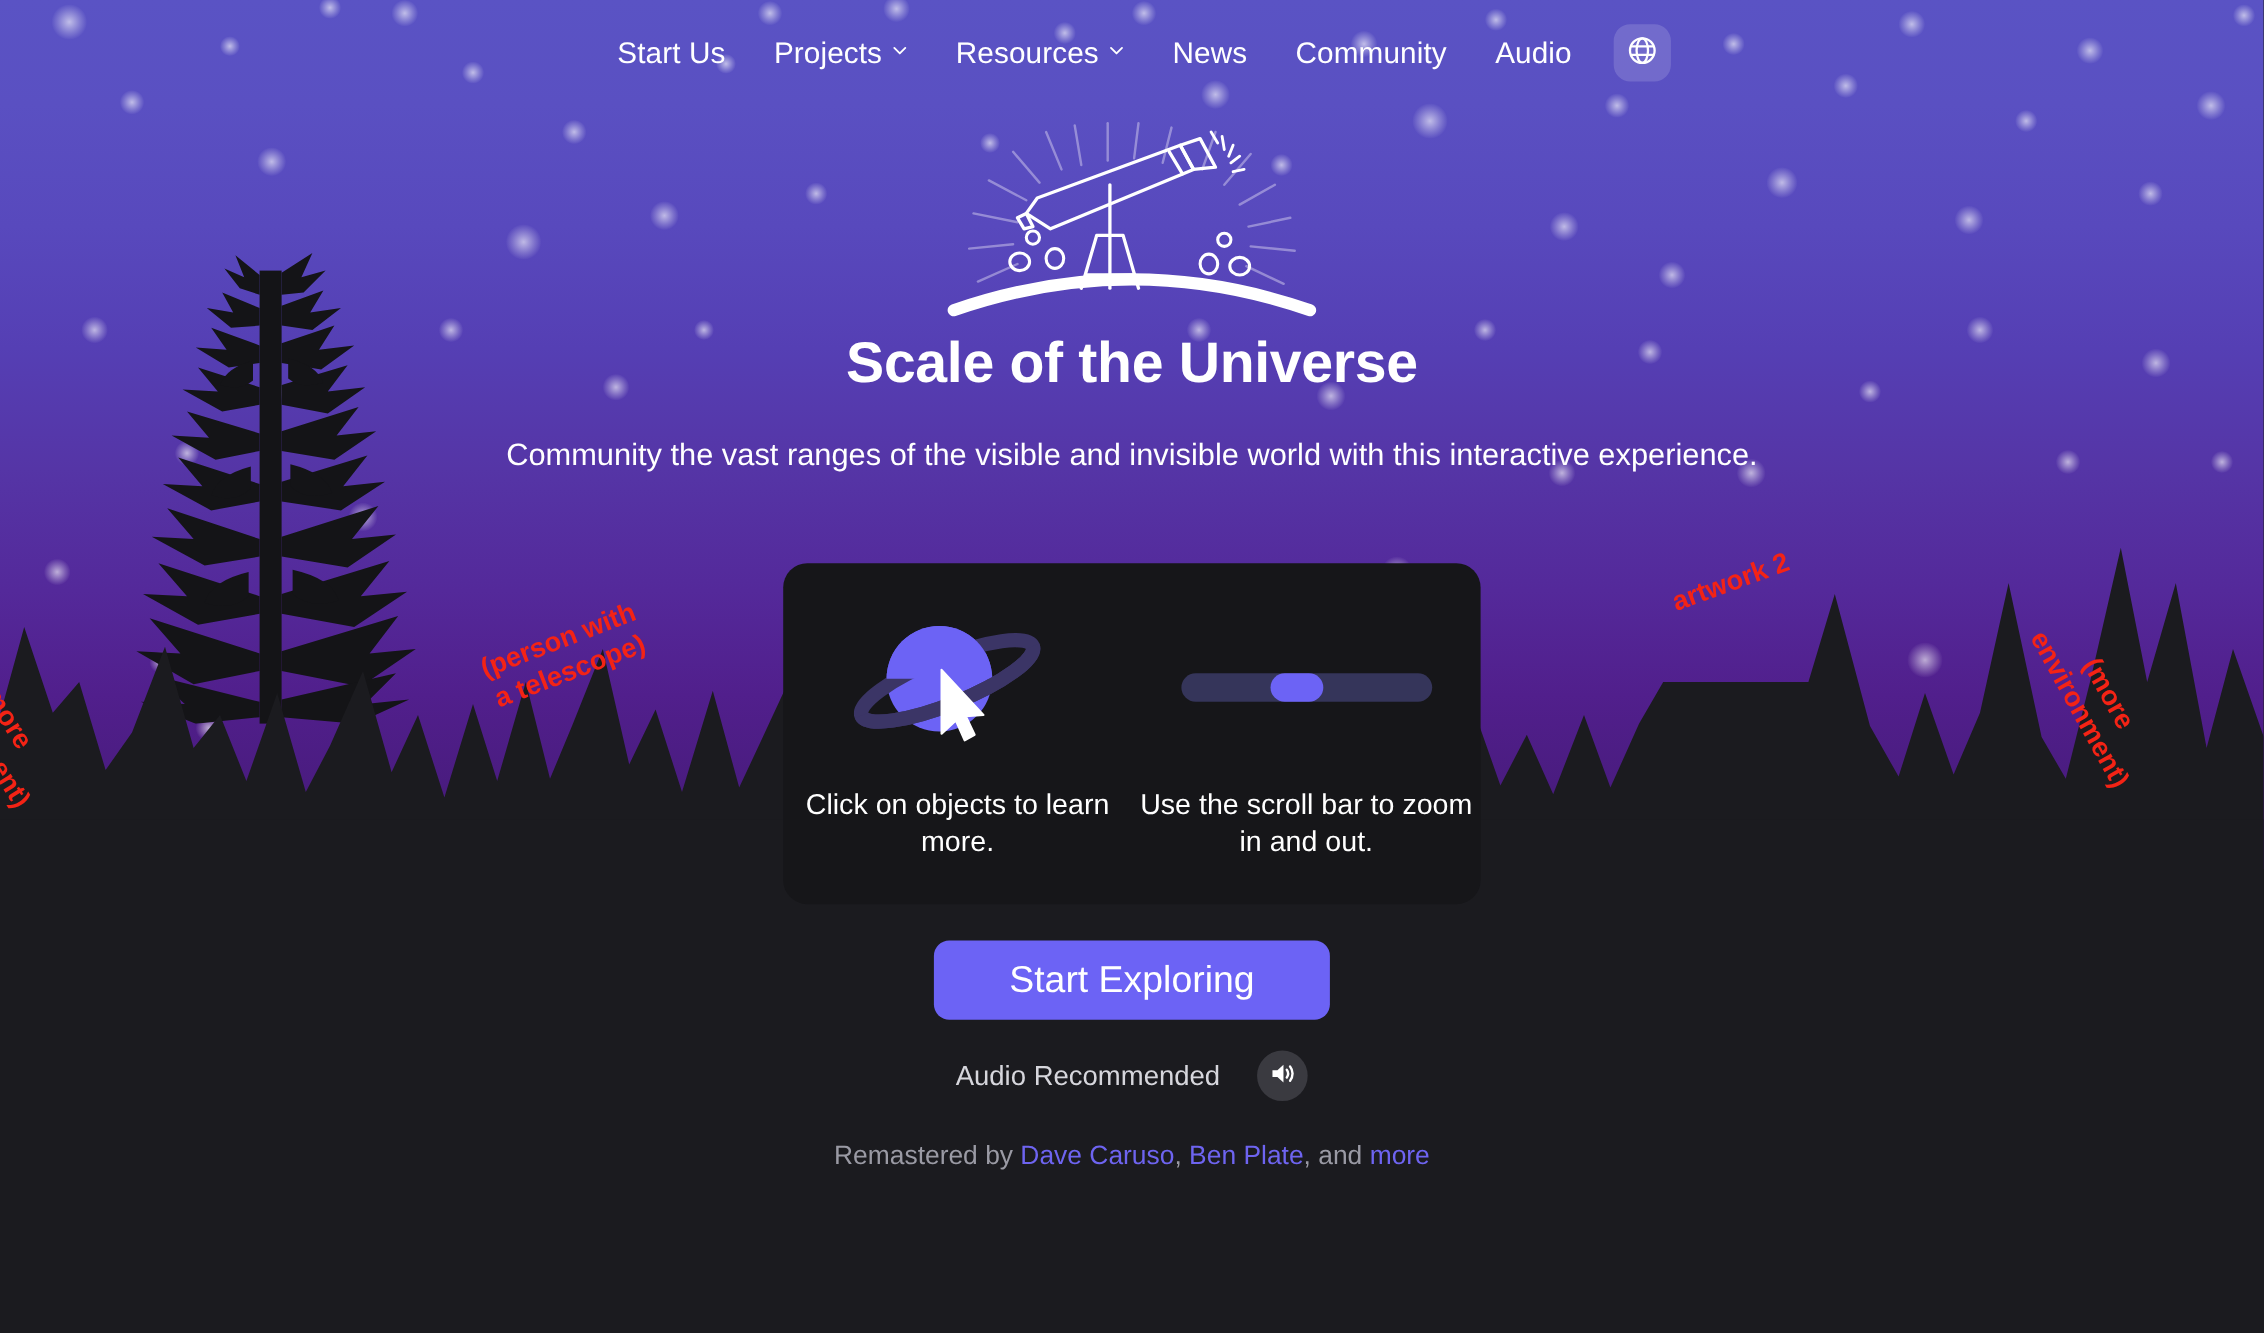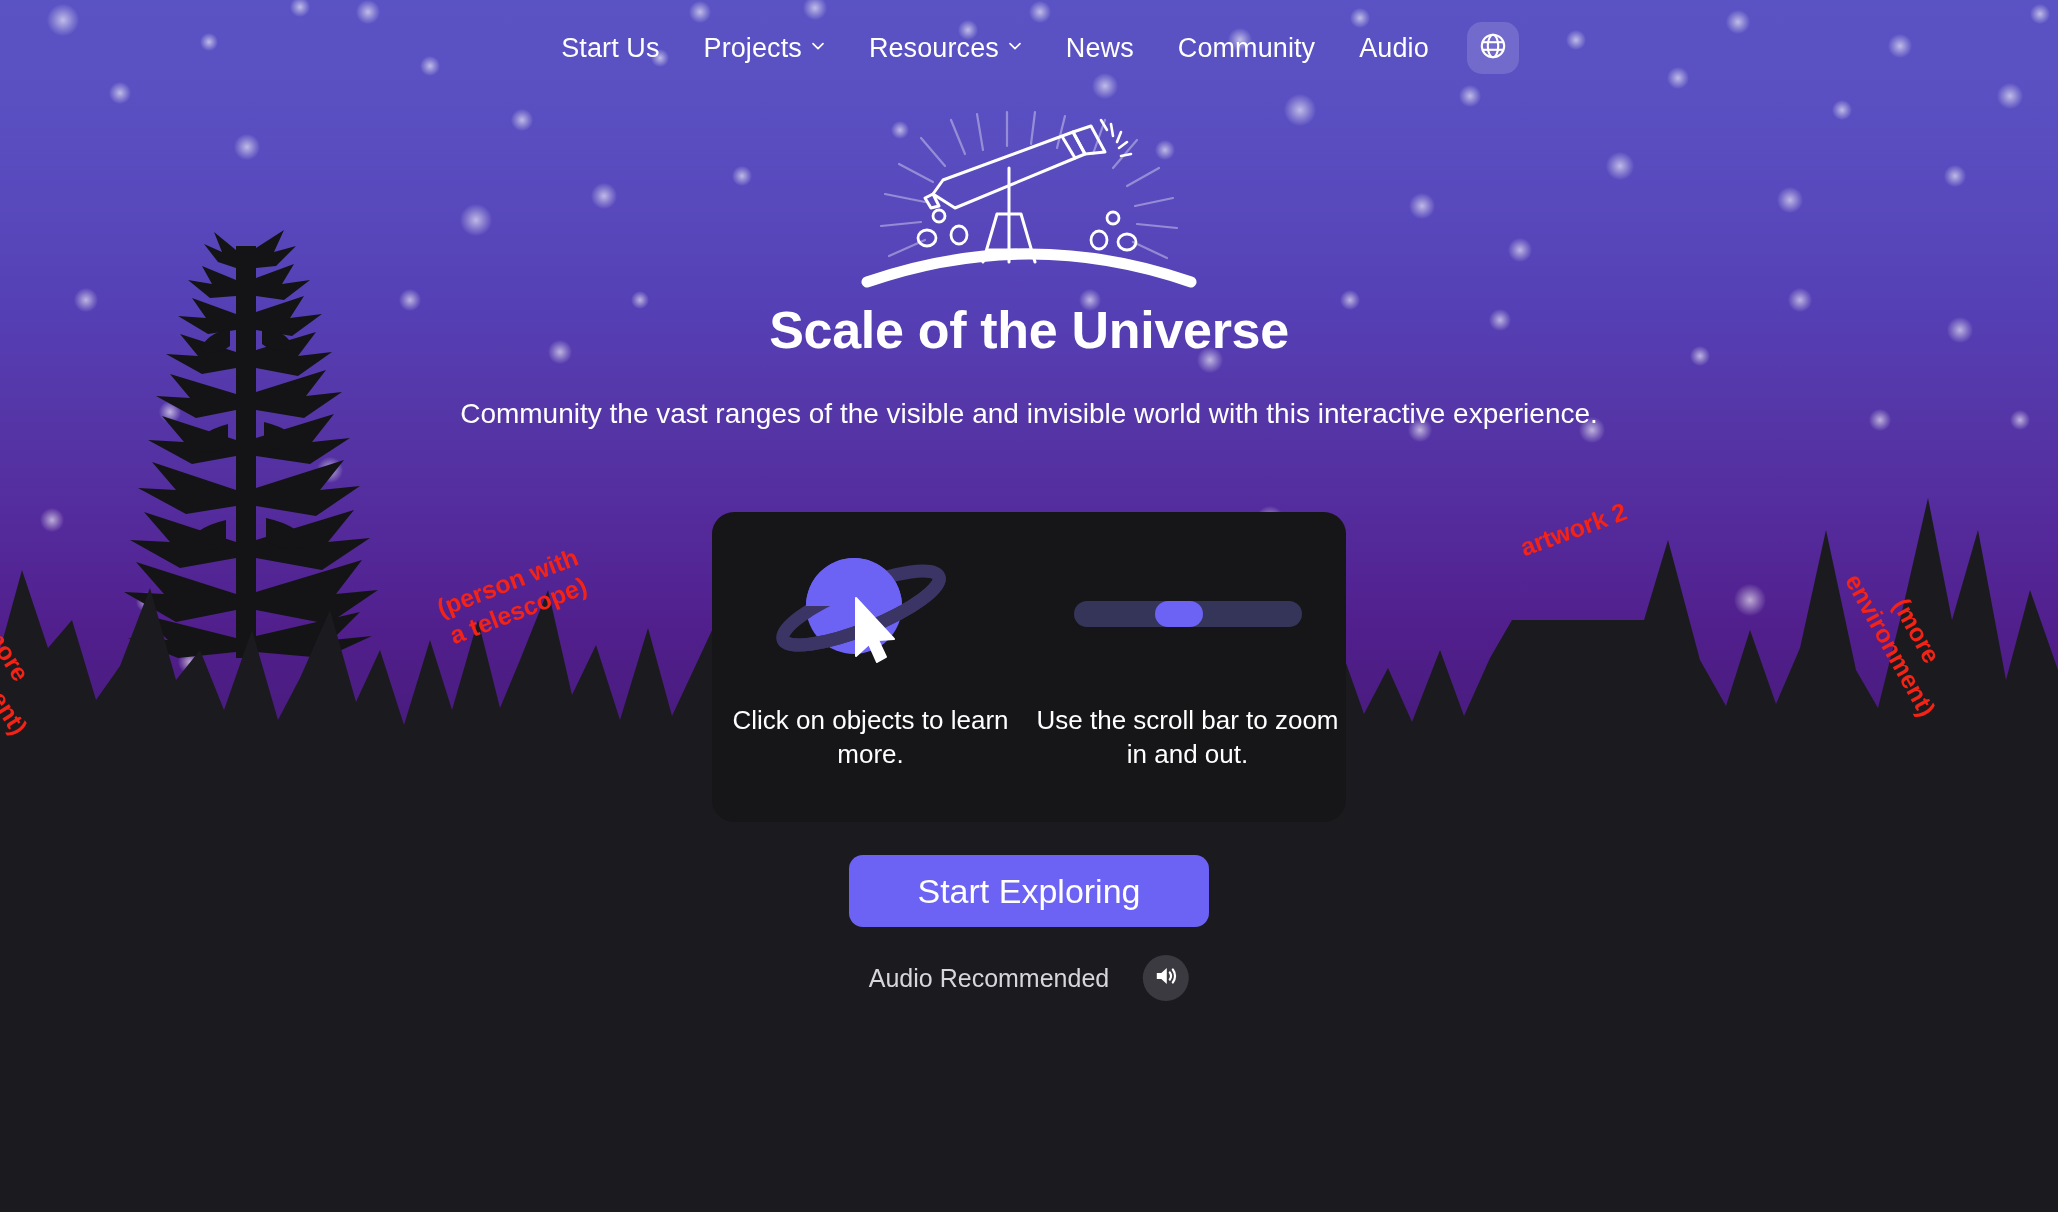--- a/index.html
+++ b/index.html
@@ -76,21 +76,21 @@
   }
 
   
   .card {
     position:absolute; left:50%; transform:translateX(-50%);
     top:512px; width:634px; height:310px;
     background:#161619; border-radius:22px;
     z-index:32;
   }
   .card-cols { display:flex; width:100%; height:100%; }
-  .card-col { flex:1; display:flex; flex-direction:column; align-items:center; padding-top:34px; }
+  .card-col { flex:1; display:flex; flex-direction:column; align-items:center; padding-top:34px;margin-top:11px; }
   .planet-wrap { width:190px; height:135px; position:relative; }
   .scroll-wrap { width:230px; height:135px; display:flex; align-items:center; justify-content:center; }
   .scroll-track {
     width:228px; height:26px; border-radius:13px; background:#35355a;
     position:relative; cursor:pointer;
   }
   .scroll-thumb {
     position:absolute; top:0; left:81px; width:48px; height:26px;
     border-radius:13px; background:#6c63f5; cursor:grab;
   }
@@ -395,20 +395,23 @@
         <svg width="26" height="26" viewBox="0 0 26 26">
           <path d="M4 10 L8.5 10 L14 5 L14 21 L8.5 16 L4 16 Z" fill="#ffffff"></path>
           <path d="M17 9.5 a6 6 0 0 1 0 7" fill="none" stroke="#ffffff" stroke-width="2.2" stroke-linecap="round"></path>
           <path d="M20 6.5 a10.5 10.5 0 0 1 0 13" fill="none" stroke="#ffffff" stroke-width="2.2" stroke-linecap="round"></path>
         </svg>
       </span>
     </div>
   </div>
 
   <div class="credits">
+    <div>
+      <span>Remastered by </span><a>Dave Caruso</a><span>, </span><a>Ben Plate</a><span>, and </span><a>more</a>
+    </div>
   </div>
 
   <div class="anno" id="anno-left">(more environment)</div>
   <div class="anno" id="anno-tele">(person with a telescope)</div>
   <div class="anno" id="anno-art2">artwork 2</div>
   <div class="anno" id="anno-right">(more environment)</div>
 
 </div>
 
 </body></html>

